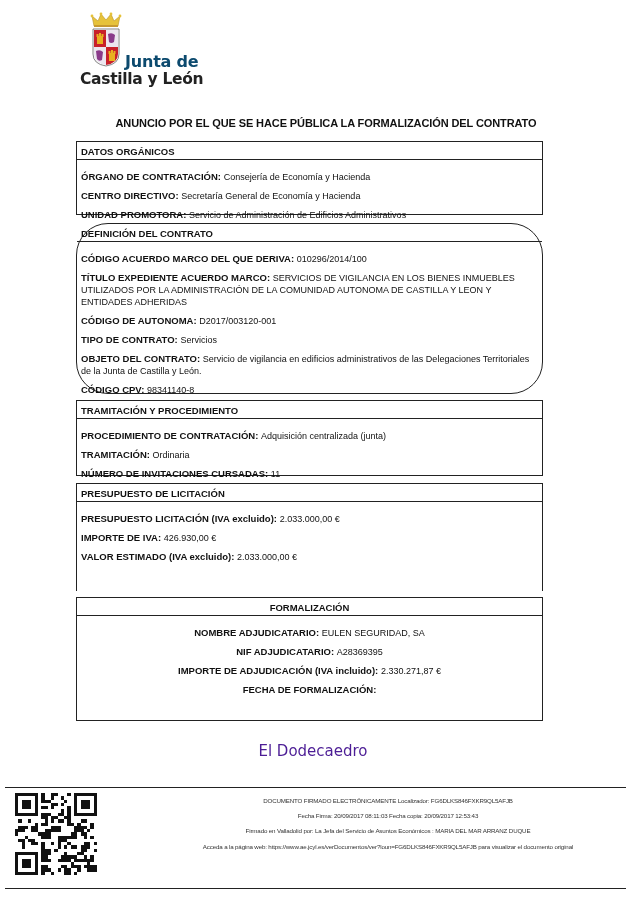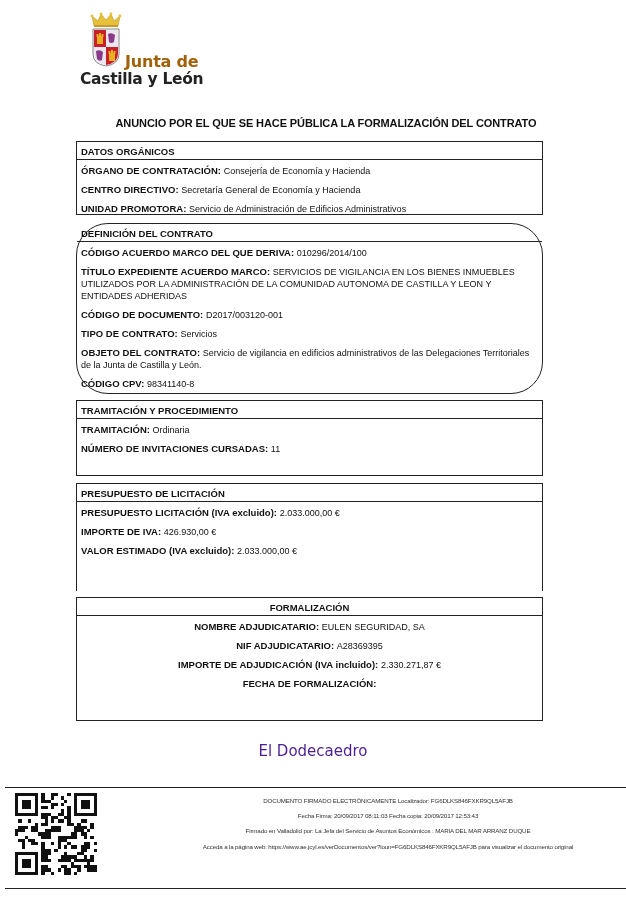--- a/index.html
+++ b/index.html
@@ -1,27 +1,27 @@
 <!DOCTYPE html>
 <html><head>
 <meta charset="utf-8">
 <style>
   html, body { margin: 0; padding: 0; background: #ffffff; }
   body { width: 626px; height: 909px; position: relative; overflow: hidden; font-family: "Liberation Sans", sans-serif; color: #111; }
 
   .logo { position: absolute; left: 78px; top: 12px; width: 130px; height: 70px; }
   .shield { position: absolute; left: 10px; top: 0; width: 36px; height: 56px; }
-  .logo-line1 { position: absolute; left: 47px; top: 40px; font-family: "DejaVu Sans", sans-serif; font-size: 16px; font-weight: bold; color: #a16207; white-space: nowrap; letter-spacing: -0.2px; }
+  .logo-line1 { position: absolute; left: 47px; top: 40px; font-family: "DejaVu Sans", sans-serif; font-size: 16px; font-weight: bold; color: #0c4a6e; white-space: nowrap; letter-spacing: -0.2px; }
   .logo-line2 { position: absolute; left: 2px; top: 58px; font-family: "DejaVu Sans", sans-serif; font-size: 15.5px; font-weight: bold; color: #222; white-space: nowrap; letter-spacing: -0.3px; }
 
   .title { position: absolute; left: 0; width: 626px; top: 117px; text-align: center; font-size: 11px; font-weight: bold; letter-spacing: -0.1px; padding-left: 13px; }
 
   .section { position: absolute; left: 76px; width: 467px; border: 1px solid #222; box-sizing: border-box; }
   .section-head { font-size: 9.5px; font-weight: bold; padding: 4px 4px 3px 4px; border-bottom: 1px solid #222; height: 18px; box-sizing: border-box; }
-  .section-body { padding: 2px 4px 0 4px; }
+  .section-body { padding: 2px 4px 0 4px; margin-top: 6px; }
   .row { font-size: 9.5px; line-height: 12px; padding: 3px 0 4px 0; }
   .row .lbl { font-weight: bold; }
   .row .val { font-weight: normal; font-size: 9px; }
 
   .watermark { position: absolute; left: 0; width: 626px; top: 742px; text-align: center; font-family: "DejaVu Sans", sans-serif; font-size: 15px; color: #4c1d95; }
 
   .hr { position: absolute; left: 5px; width: 621px; height: 1px; background: #222; }
 
   .qr { position: absolute; left: 15px; top: 793px; width: 82px; height: 82px; }
 
@@ -72,30 +72,31 @@
     <div class="row"><span class="lbl">CENTRO DIRECTIVO:</span> <span class="val">Secretaría General de Economía y Hacienda</span></div>
     <div class="row"><span class="lbl">UNIDAD PROMOTORA:</span> <span class="val">Servicio de Administración de Edificios Administrativos</span></div>
   </div>
 </div>
 
 <div class="section" style="top:223px; height:171px;border-radius:32px;">
   <div class="section-head">DEFINICIÓN DEL CONTRATO</div>
   <div class="section-body">
     <div class="row"><span class="lbl">CÓDIGO ACUERDO MARCO DEL QUE DERIVA:</span> <span class="val">010296/2014/100</span></div>
     <div class="row"><span class="lbl">TÍTULO EXPEDIENTE ACUERDO MARCO:</span> <span class="val">SERVICIOS DE VIGILANCIA EN LOS BIENES INMUEBLES UTILIZADOS POR LA ADMINISTRACIÓN DE LA COMUNIDAD AUTONOMA DE CASTILLA Y LEON Y ENTIDADES ADHERIDAS</span></div>
-    <div class="row"><span class="lbl">CÓDIGO DE DOCUMENTO:</span> <span class="val">D2017/003120-001</span></div>
+    <div class="row"><span class="lbl">CÓDIGO DE AUTONOMA:</span> <span class="val">D2017/003120-001</span></div>
     <div class="row"><span class="lbl">TIPO DE CONTRATO:</span> <span class="val">Servicios</span></div>
     <div class="row"><span class="lbl">OBJETO DEL CONTRATO:</span> <span class="val">Servicio de vigilancia en edificios administrativos de las Delegaciones Territoriales de la Junta de Castilla y León.</span></div>
     <div class="row"><span class="lbl">CÓDIGO CPV:</span> <span class="val">98341140-8</span></div>
   </div>
 </div>
 
 <div class="section" style="top:400px; height:76px;">
   <div class="section-head">TRAMITACIÓN Y PROCEDIMIENTO</div>
   <div class="section-body">
+    <div class="row"><span class="lbl">PROCEDIMIENTO DE CONTRATACIÓN:</span> <span class="val">Adquisición centralizada (junta)</span></div>
     <div class="row"><span class="lbl">TRAMITACIÓN:</span> <span class="val">Ordinaria</span></div>
     <div class="row"><span class="lbl">NÚMERO DE INVITACIONES CURSADAS:</span> <span class="val">11</span></div>
   </div>
 </div>
 
 <div class="section" style="top:483px; height:108px; border-bottom:none;">
   <div class="section-head">PRESUPUESTO DE LICITACIÓN</div>
   <div class="section-body">
     <div class="row"><span class="lbl">PRESUPUESTO LICITACIÓN (IVA excluido):</span> <span class="val">2.033.000,00 €</span></div>
     <div class="row"><span class="lbl">IMPORTE DE IVA:</span> <span class="val">426.930,00 €</span></div>

